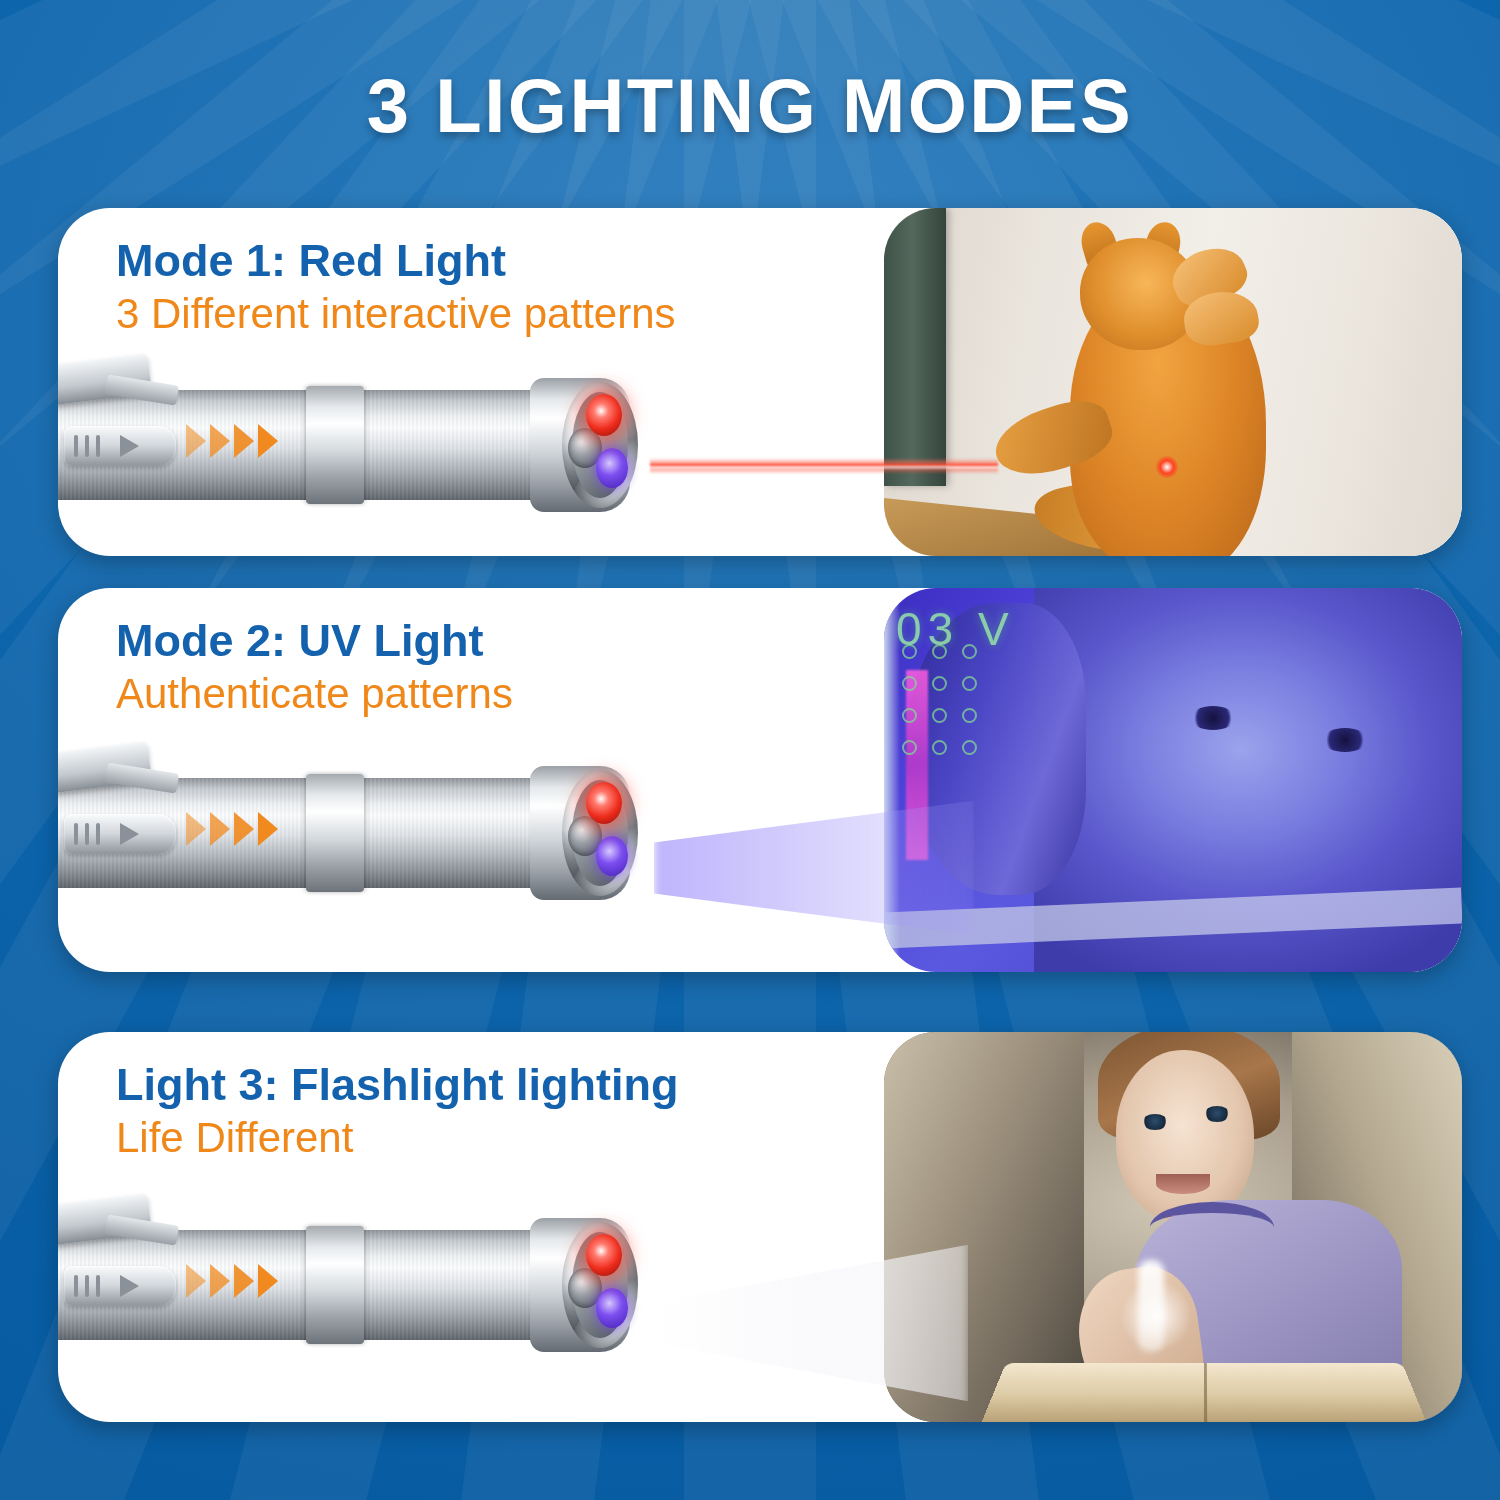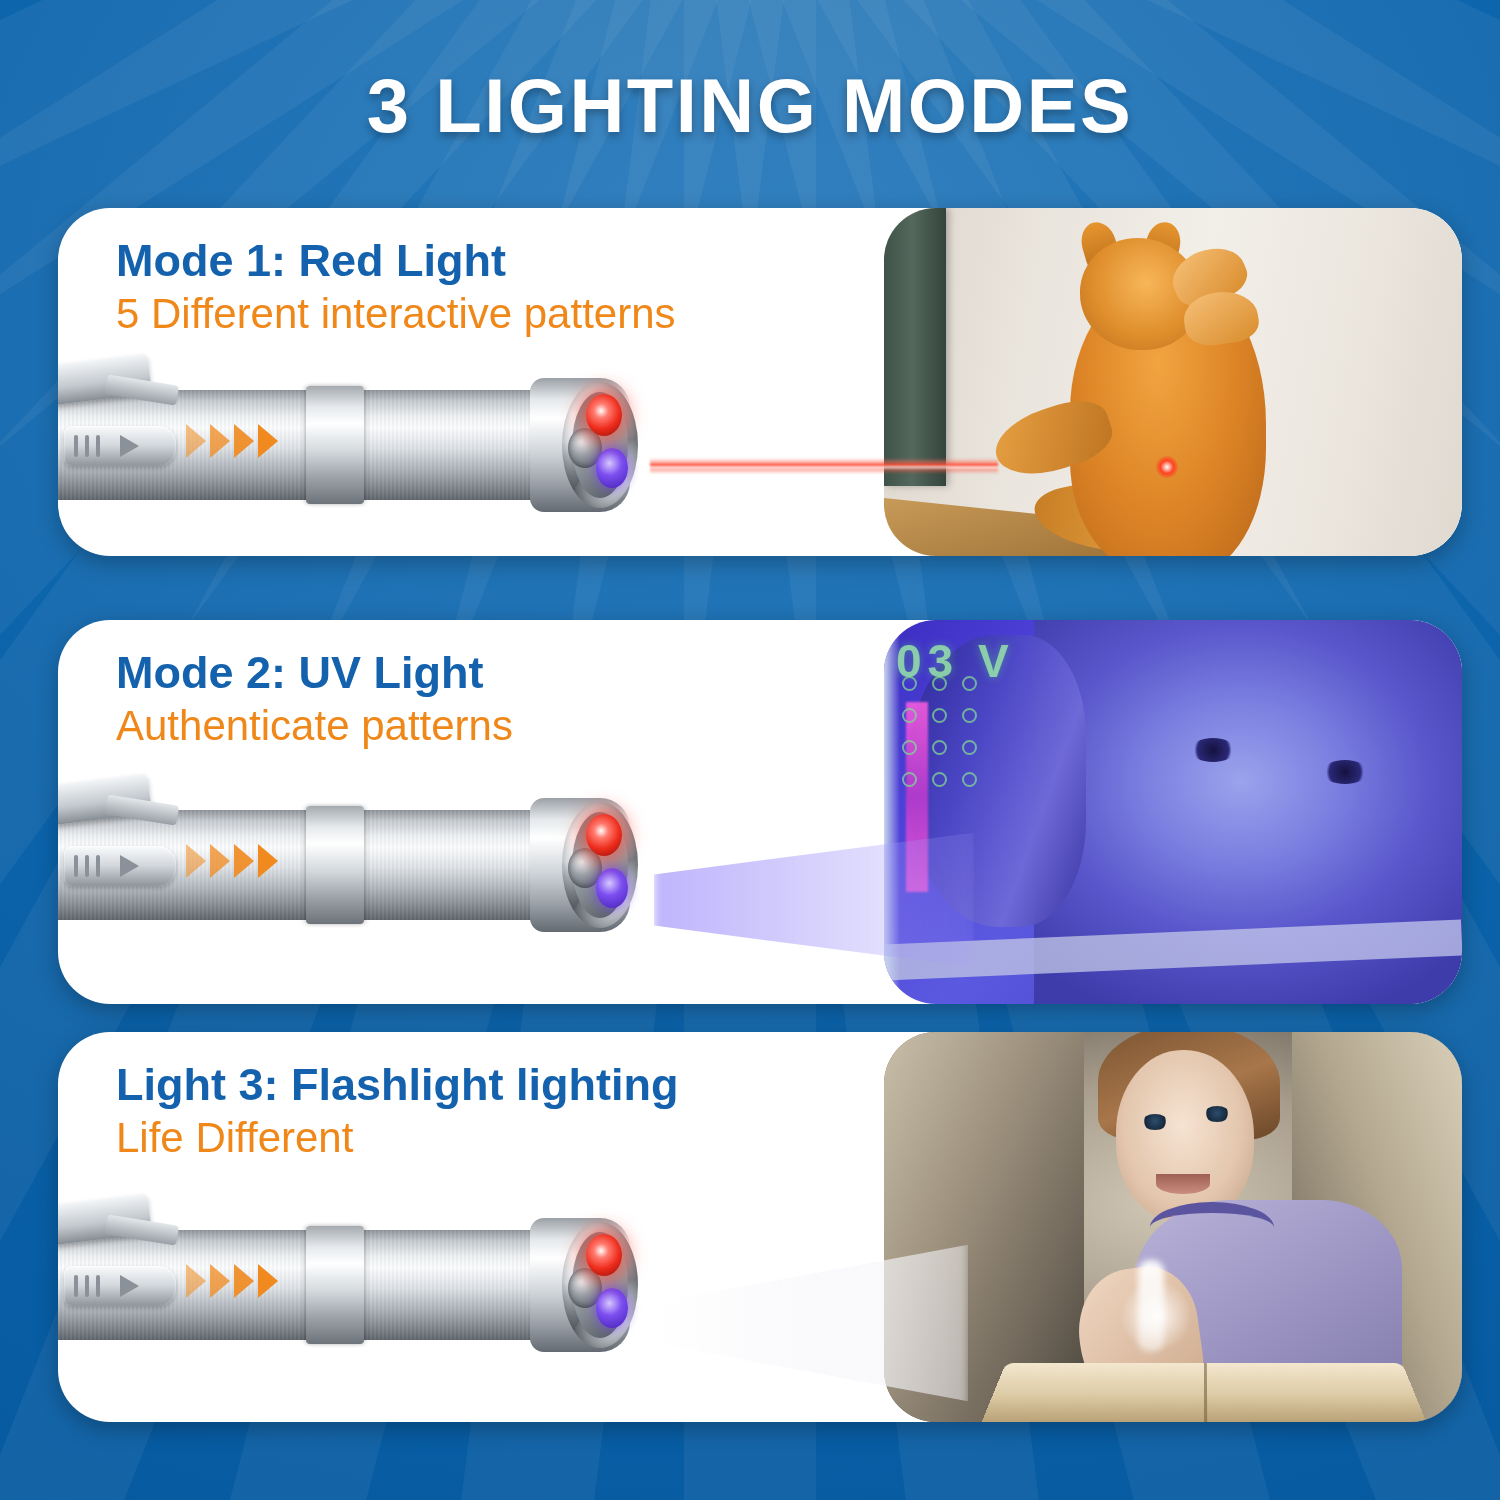--- a/index.html
+++ b/index.html
@@ -63,21 +63,21 @@
   .card {
     position: absolute;
     left: 58px;
     width: 1404px;
     background: #ffffff;
     border-radius: 52px;
     box-shadow: 0 7px 22px rgba(0,0,0,0.26);
     overflow: hidden;
   }
   #card1 { top: 208px;  height: 348px; }
-  #card2 { top: 620px;  height: 384px; }
+  #card2 { top: 588px;  height: 384px; }
   #card3 { top: 1032px; height: 390px; }
 
   .card-text {
     position: absolute;
     left: 58px;
     top: 26px;
     z-index: 8;
   }
   .mode-title {
     color: #1462ad;
@@ -190,21 +190,21 @@
     opacity:.85; filter: blur(1px);
   }
   .uv-dots { position:absolute; left:18px; top:56px; width:110px; height:126px; }
   .uv-dot {
     position:absolute; width:11px; height:11px; border-radius:50%;
     border:2px solid rgba(130,215,150,0.75);
   }
   .uv-03v {
     position:absolute; left:12px; top:14px;
     color:rgba(150,225,170,0.85);
-    font-size:46px; font-weight:bold; letter-spacing:6px;
+    font-size:46px; font-weight:normal; letter-spacing:6px;
     text-shadow:0 0 8px rgba(90,200,130,0.5);
   }
   .uv-band {
     position:absolute; left:0; bottom:36px; width:100%; height:36px;
     background: linear-gradient(90deg,rgba(190,195,225,.78),rgba(215,220,245,.65));
     transform: rotate(-2.5deg);
   }
   .uv-edge-l {
     position:absolute; left:0; top:0; width:16px; height:100%;
     background: linear-gradient(90deg,#c8d6ef,rgba(200,214,239,0));
@@ -453,21 +453,21 @@
       <div class="ray" style="transform: translateX(-50%) rotate(57.6deg);"></div>
       <div class="ray" style="transform: translateX(-50%) rotate(64.8deg);"></div>
     </div>
 
   <div class="headline">3 LIGHTING MODES</div>
 
   <div class="card" id="card1">
 
     <div class="card-text">
       <div class="mode-title">Mode 1: Red Light</div>
-      <div class="mode-sub">5 Different interactive patterns</div>
+      <div class="mode-sub">3 Different interactive patterns</div>
     </div>
 
     <div class="flash">
       <div class="barrel"></div>
       <div class="clip"></div>
       <div class="clip-tail"></div>
       <div class="switch">
         <span class="switch-bars">
             <i></i>
             <i></i>

